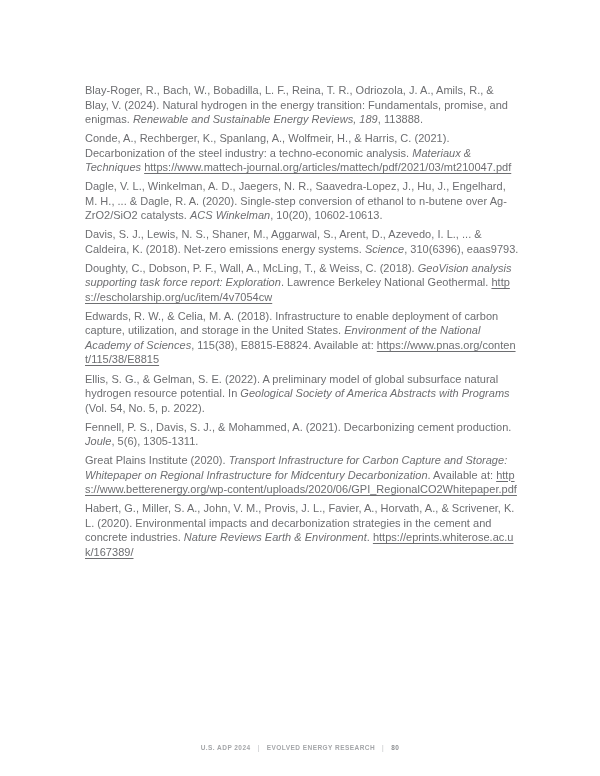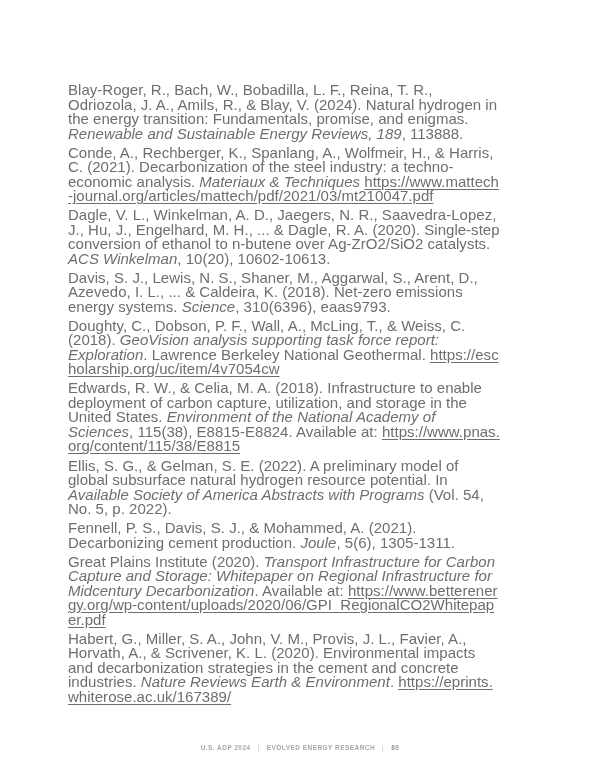--- a/index.html
+++ b/index.html
@@ -11,25 +11,25 @@
     position: relative;
     overflow: hidden;
   }
   .page {
     position: absolute;
     inset: 0;
     background: #ffffff;
   }
   .refs {
     position: absolute;
-    left: 68px;
+    left: 85px;
     top: 83px;
     width: 434px;
     color: #6d6e71;
-    font-size: 15px;
+    font-size: 11px;
     line-height: 14.5px;
     letter-spacing: 0.02px;
     text-align: left;
   }
   .ref {
     margin: 0 0 4.6px 0;
   }
   .ref em {
     font-style: italic;
   }
@@ -66,21 +66,21 @@
 <body>
 
 <div class="page">
   <div class="refs" id="refs">
       <p class="ref"><span>Blay-Roger, R., Bach, W., Bobadilla, L. F., Reina, T. R., Odriozola, J. A., Amils, R., &amp; Blay, V. (2024). Natural hydrogen in the energy transition: Fundamentals, promise, and enigmas. </span><em>Renewable and Sustainable Energy Reviews, 189</em><span>, 113888.</span></p>
       <p class="ref"><span>Conde, A., Rechberger, K., Spanlang, A., Wolfmeir, H., &amp; Harris, C. (2021). Decarbonization of the steel industry: a techno-economic analysis. </span><em>Materiaux &amp; Techniques</em><span> </span><a href="#">https://www.mattech-journal.org/articles/mattech/pdf/2021/03/mt210047.pdf</a></p>
       <p class="ref"><span>Dagle, V. L., Winkelman, A. D., Jaegers, N. R., Saavedra-Lopez, J., Hu, J., Engelhard, M. H., ... &amp; Dagle, R. A. (2020). Single-step conversion of ethanol to n-butene over Ag-ZrO2/SiO2 catalysts. </span><em>ACS Winkelman</em><span>, 10(20), 10602-10613.</span></p>
       <p class="ref"><span>Davis, S. J., Lewis, N. S., Shaner, M., Aggarwal, S., Arent, D., Azevedo, I. L., ... &amp; Caldeira, K. (2018). Net-zero emissions energy systems. </span><em>Science</em><span>, 310(6396), eaas9793.</span></p>
       <p class="ref"><span>Doughty, C., Dobson, P. F., Wall, A., McLing, T., &amp; Weiss, C. (2018). </span><em>GeoVision analysis supporting task force report: Exploration</em><span>. Lawrence Berkeley National Geothermal. </span><a href="#">https://escholarship.org/uc/item/4v7054cw</a></p>
       <p class="ref"><span>Edwards, R. W., &amp; Celia, M. A. (2018). Infrastructure to enable deployment of carbon capture, utilization, and storage in the United States. </span><em>Environment of the National Academy of Sciences</em><span>, 115(38), E8815-E8824. Available at: </span><a href="#">https://www.pnas.org/content/115/38/E8815</a></p>
-      <p class="ref"><span>Ellis, S. G., &amp; Gelman, S. E. (2022). A preliminary model of global subsurface natural hydrogen resource potential. In </span><em>Available Society of America Abstracts with Programs</em><span> (Vol. 54, No. 5, p. 2022).</span></p>
+      <p class="ref"><span>Ellis, S. G., &amp; Gelman, S. E. (2022). A preliminary model of global subsurface natural hydrogen resource potential. In </span><em>Geological Society of America Abstracts with Programs</em><span> (Vol. 54, No. 5, p. 2022).</span></p>
       <p class="ref"><span>Fennell, P. S., Davis, S. J., &amp; Mohammed, A. (2021). Decarbonizing cement production. </span><em>Joule</em><span>, 5(6), 1305-1311.</span></p>
       <p class="ref"><span>Great Plains Institute (2020). </span><em>Transport Infrastructure for Carbon Capture and Storage: Whitepaper on Regional Infrastructure for Midcentury Decarbonization</em><span>. Available at: </span><a href="#">https://www.betterenergy.org/wp-content/uploads/2020/06/GPI_RegionalCO2Whitepaper.pdf</a></p>
       <p class="ref"><span>Habert, G., Miller, S. A., John, V. M., Provis, J. L., Favier, A., Horvath, A., &amp; Scrivener, K. L. (2020). Environmental impacts and decarbonization strategies in the cement and concrete industries. </span><em>Nature Reviews Earth &amp; Environment</em><span>. </span><a href="#">https://eprints.whiterose.ac.uk/167389/</a></p>
     </div>
   <div class="footer">
     <span>U.S. ADP 2024</span><span class="sep">|</span><span>EVOLVED ENERGY RESEARCH</span><span class="sep">|</span><span class="pagenum">80</span>
   </div>
 </div>
 
 </body></html>

